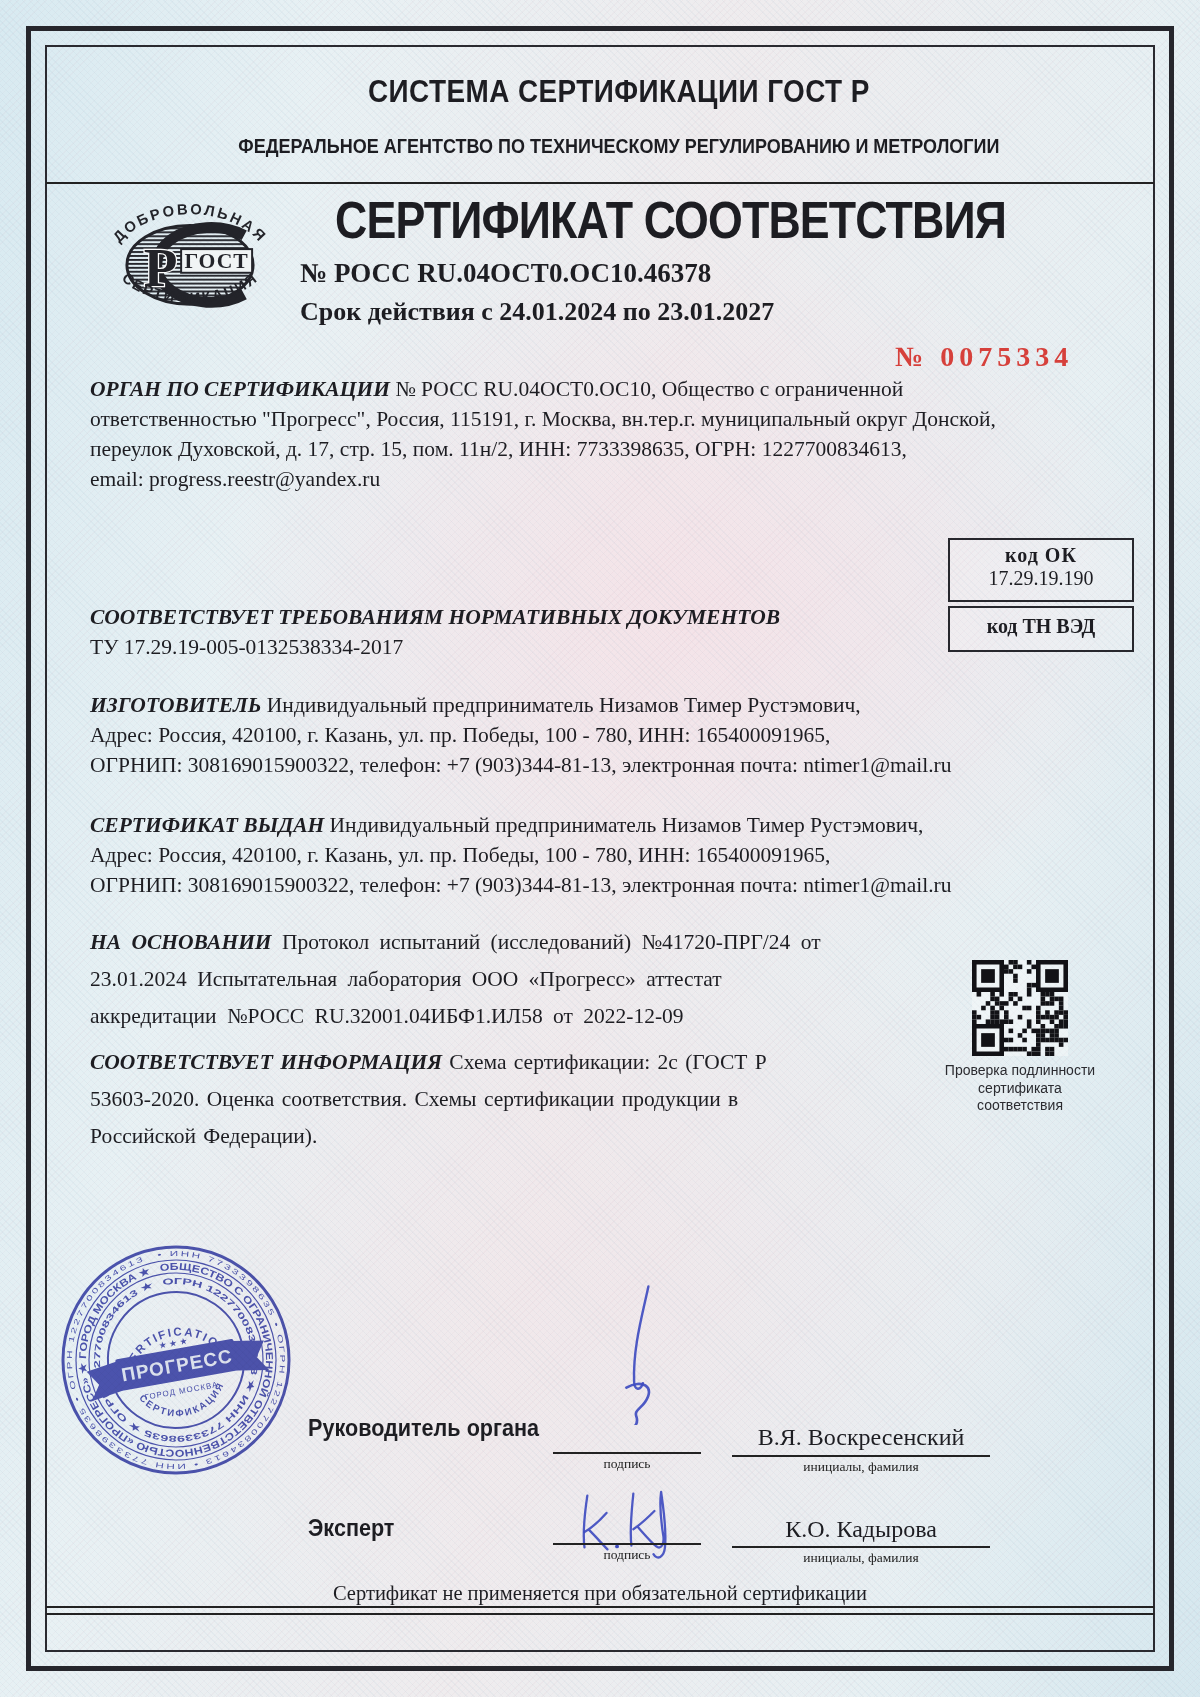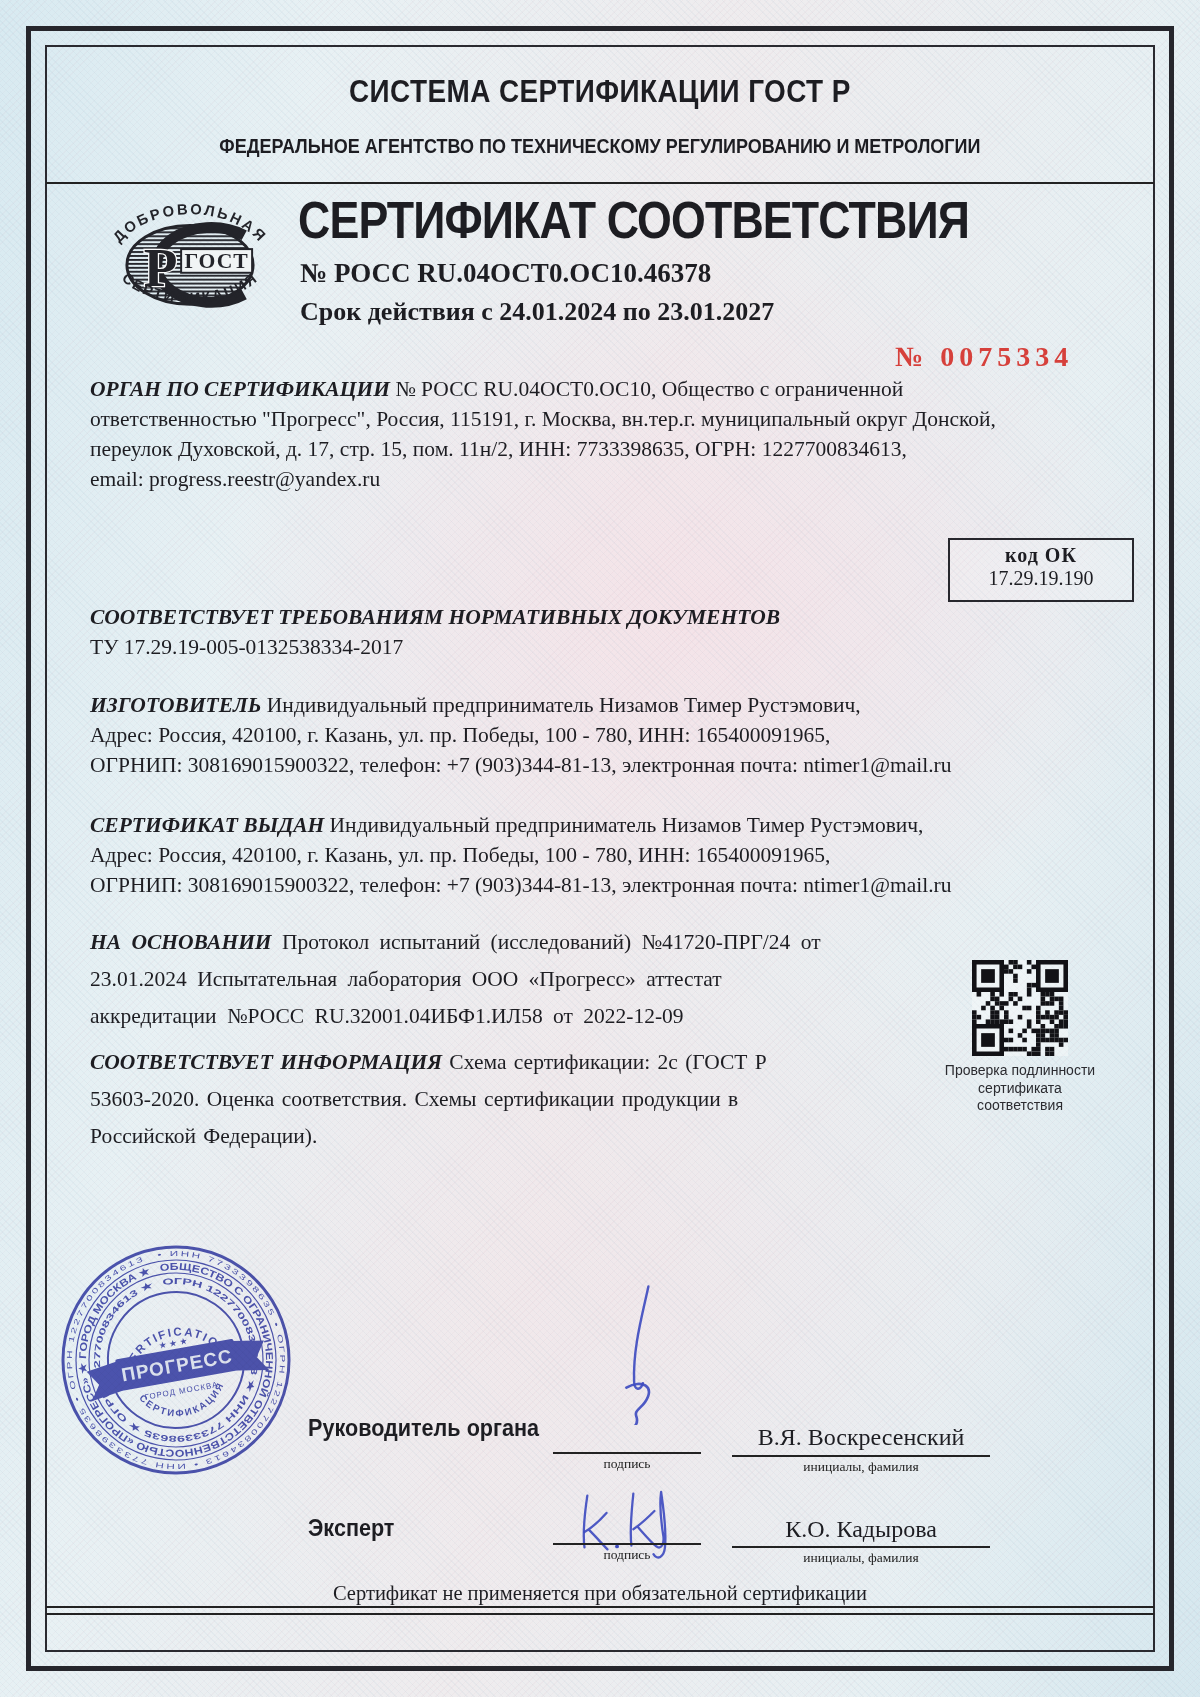--- a/index.html
+++ b/index.html
@@ -13,21 +13,21 @@
   }
   .page::before{
     content:"";position:absolute;inset:0;z-index:0;pointer-events:none;
     background:
       repeating-linear-gradient(45deg, rgba(125,165,188,.07) 0 1px, transparent 1px 5px),
       repeating-linear-gradient(-45deg, rgba(195,140,160,.06) 0 1px, transparent 1px 5px);
   }
   .frame-outer{position:absolute;inset:26px;border:5px solid #26262c;z-index:1;}
   .frame-inner{position:absolute;inset:45px;border:2px solid #2a2a30;z-index:1;}
   .abs{position:absolute;z-index:2;}
-  .sans{font-family:"Liberation Sans",sans-serif;}
+  .sans{font-family:"Liberation Sans",sans-serif;padding-left:37px;}
   .cond{display:inline-block;transform:scaleX(.9);transform-origin:center;}
   .cond-l{display:inline-block;transform:scaleX(.9);transform-origin:left;}
   .center{left:46px;right:46px;text-align:center;}
   .hdr1{top:74px;font-size:31px;font-weight:bold;letter-spacing:.5px;}
   .hdr2{top:135px;font-size:20px;font-weight:bold;}
   .rule{left:46px;right:46px;top:182px;border-top:2.5px solid #222;}
   .title{left:298px;top:190px;font-size:52px;font-weight:bold;letter-spacing:-1px;}
   .title .cond-l{transform:scaleX(.86);}
   .certnum{left:300px;top:258px;font-size:27px;font-weight:bold;}
   .validity{left:300px;top:297px;font-size:26px;font-weight:bold;}
@@ -120,20 +120,23 @@
 
 
   <div class="abs codebox box-ok">
     <div class="bl">код  ОК</div>
     <div class="bv">17.29.19.190</div>
   </div>
 
   <p class="abs para p-conforms"><span class="lbl">СООТВЕТСТВУЕТ ТРЕБОВАНИЯМ НОРМАТИВНЫХ ДОКУМЕНТОВ</span>
     <span>ТУ 17.29.19-005-0132538334-2017</span></p>
 
+  <div class="abs codebox box-tn">
+    <div class="bl">код ТН ВЭД</div>
+  </div>
 
   <p class="abs para p-manu"><span class="lbl">ИЗГОТОВИТЕЛЬ</span> <span>Индивидуальный предприниматель Низамов Тимер Рустэмович,
 Адрес: Россия, 420100, г. Казань, ул. пр. Победы, 100 - 780, ИНН: 165400091965,
 ОГРНИП: 308169015900322, телефон: +7 (903)344-81-13, электронная почта: ntimer1@mail.ru</span></p>
 
   <p class="abs para p-issued"><span class="lbl">СЕРТИФИКАТ ВЫДАН</span> <span>Индивидуальный предприниматель Низамов Тимер Рустэмович,
 Адрес: Россия, 420100, г. Казань, ул. пр. Победы, 100 - 780, ИНН: 165400091965,
 ОГРНИП: 308169015900322, телефон: +7 (903)344-81-13, электронная почта: ntimer1@mail.ru</span></p>
 
   <p class="abs para p-basis"><span class="lbl">НА ОСНОВАНИИ</span> <span>Протокол испытаний (исследований) №41720-ПРГ/24 от

